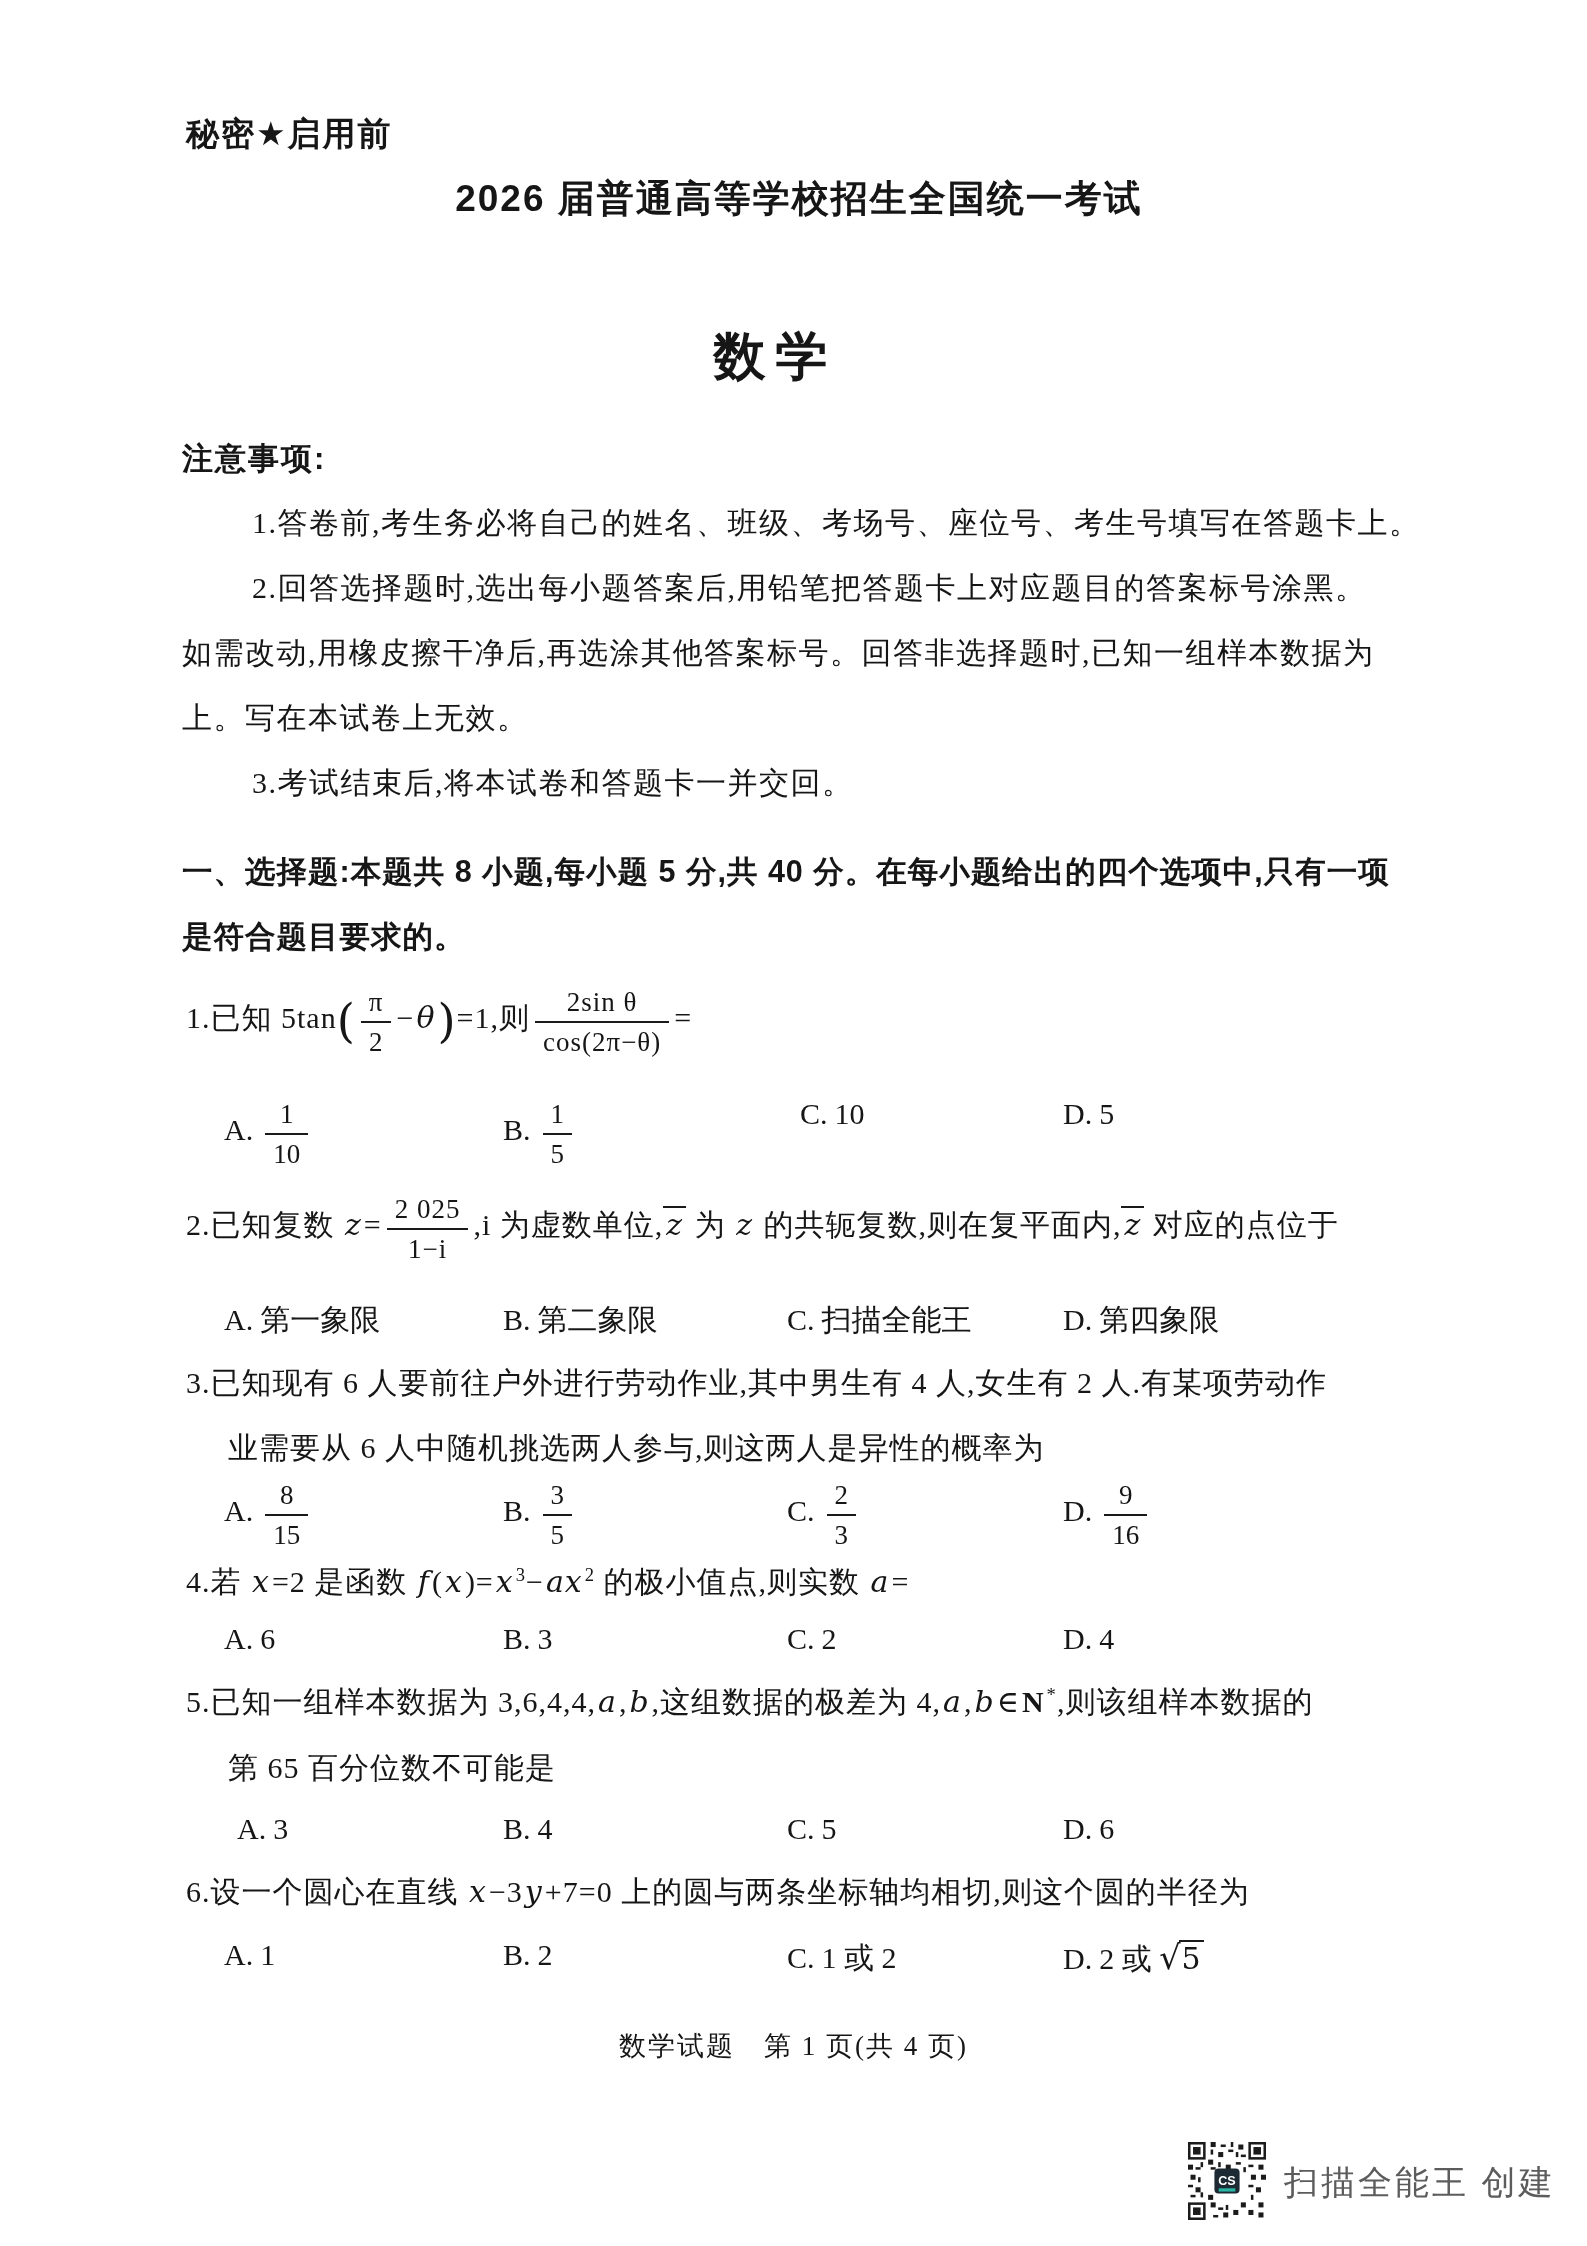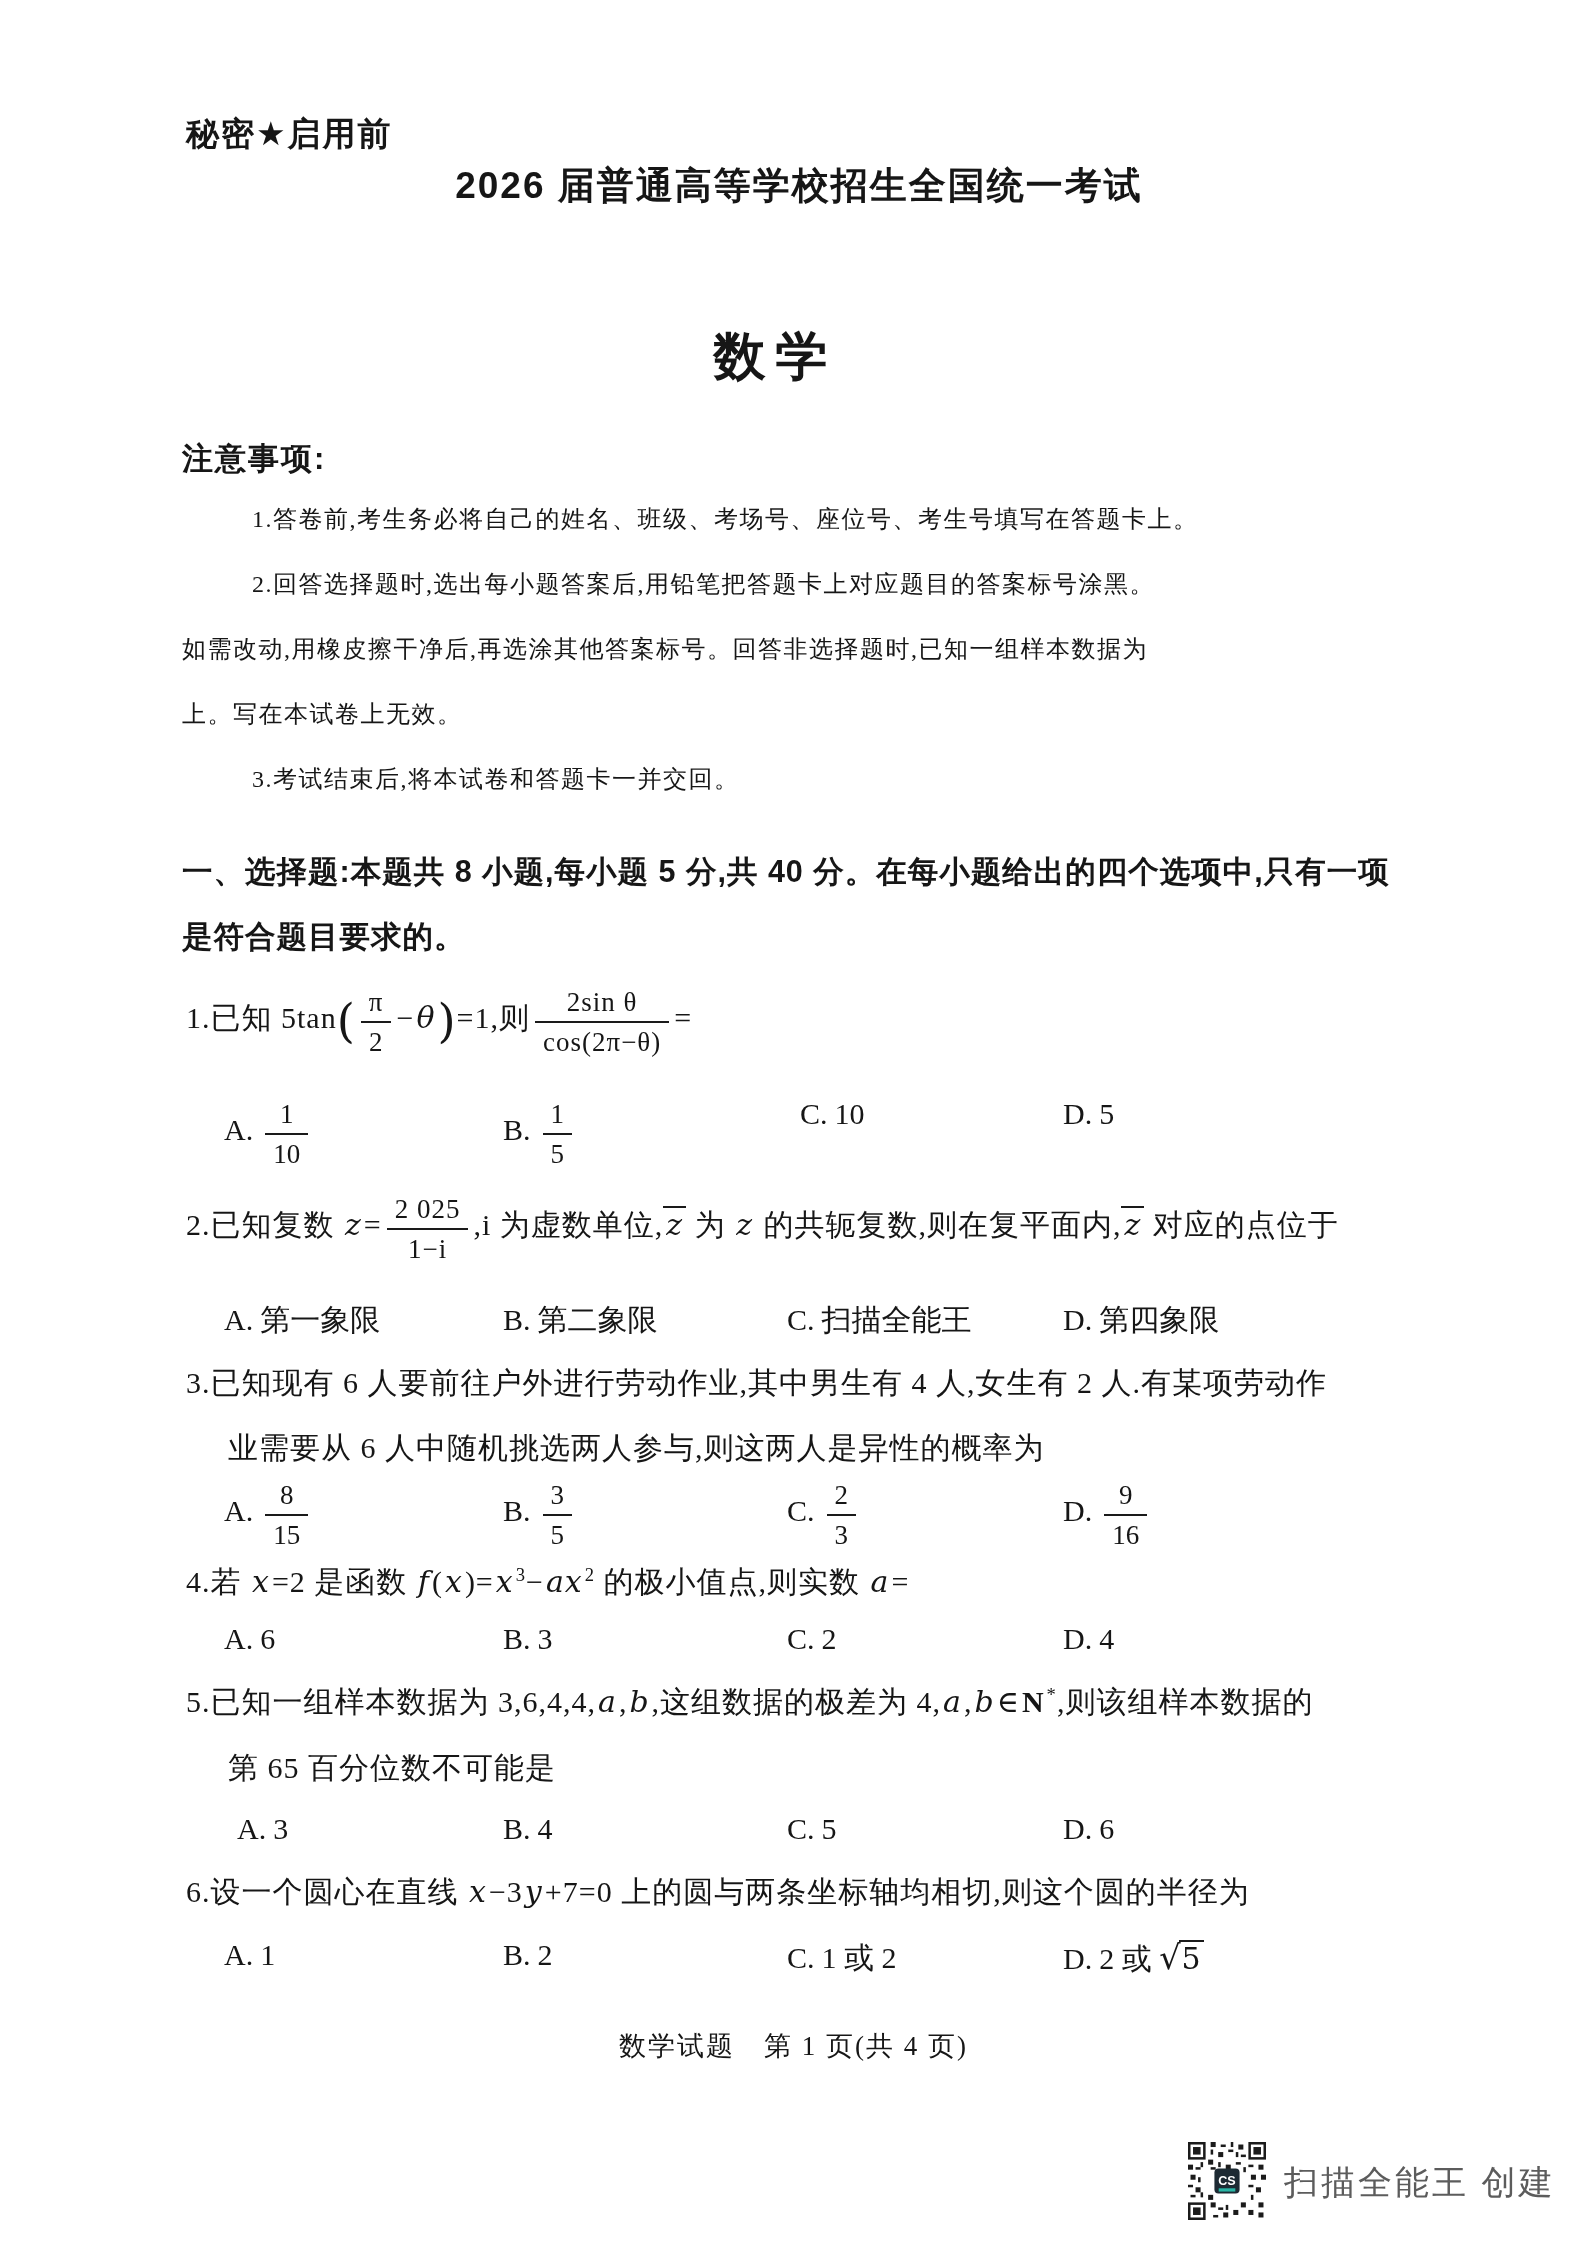--- a/index.html
+++ b/index.html
@@ -9,25 +9,25 @@
     margin:0 auto;
     background:#ffffff;
     color:#161616;
     font-family:"Liberation Serif","DejaVu Serif",serif;
     overflow:hidden;
   }
   .abs{position:absolute;white-space:nowrap;}
   .centered{left:0;right:0;text-align:center;}
   .hd{font-family:"Liberation Sans","DejaVu Sans",sans-serif;font-weight:bold;}
   .classification{left:186px;top:112px;font-size:33px;letter-spacing:2px;}
-  .title1{top:161px;font-size:37px;letter-spacing:2px;margin-left:11px;}
+  .title1{top:174px;font-size:37px;letter-spacing:2px;margin-left:11px;}
   .title2{top:244px;font-size:37px;letter-spacing:2px;}
   .subject{top:322px;right:36px;font-size:52px;letter-spacing:10px;}
   .notes-heading{left:182px;top:438px;font-size:31px;letter-spacing:2px;}
-  .note{position:absolute;left:182px;font-size:24px;letter-spacing:1.5px;white-space:nowrap;}
+  .note{position:absolute;left:182px;font-size:30px;letter-spacing:1.5px;white-space:nowrap;}
   .note.ind{left:252px;}
   .n1{top:503px;}.n2{top:568px;}.n3{top:633px;}.n4{top:698px;}.n5{top:763px;}
   .sec{position:absolute;left:182px;font-size:30.5px;letter-spacing:1px;white-space:nowrap;}
   .sec1{top:852px;}.sec2{top:917px;}
   .stem{position:absolute;left:186px;font-size:30px;letter-spacing:1px;white-space:nowrap;}
   .stem.cont{left:228px;}
   .optrow{position:absolute;left:0;width:100%;height:44px;}
   .opt{position:absolute;font-size:30px;white-space:nowrap;}
   .opt .lab{margin-right:7px;}
   .frac{display:inline-block;text-align:center;vertical-align:middle;font-size:27px;line-height:1.12;margin:0 5px;}

